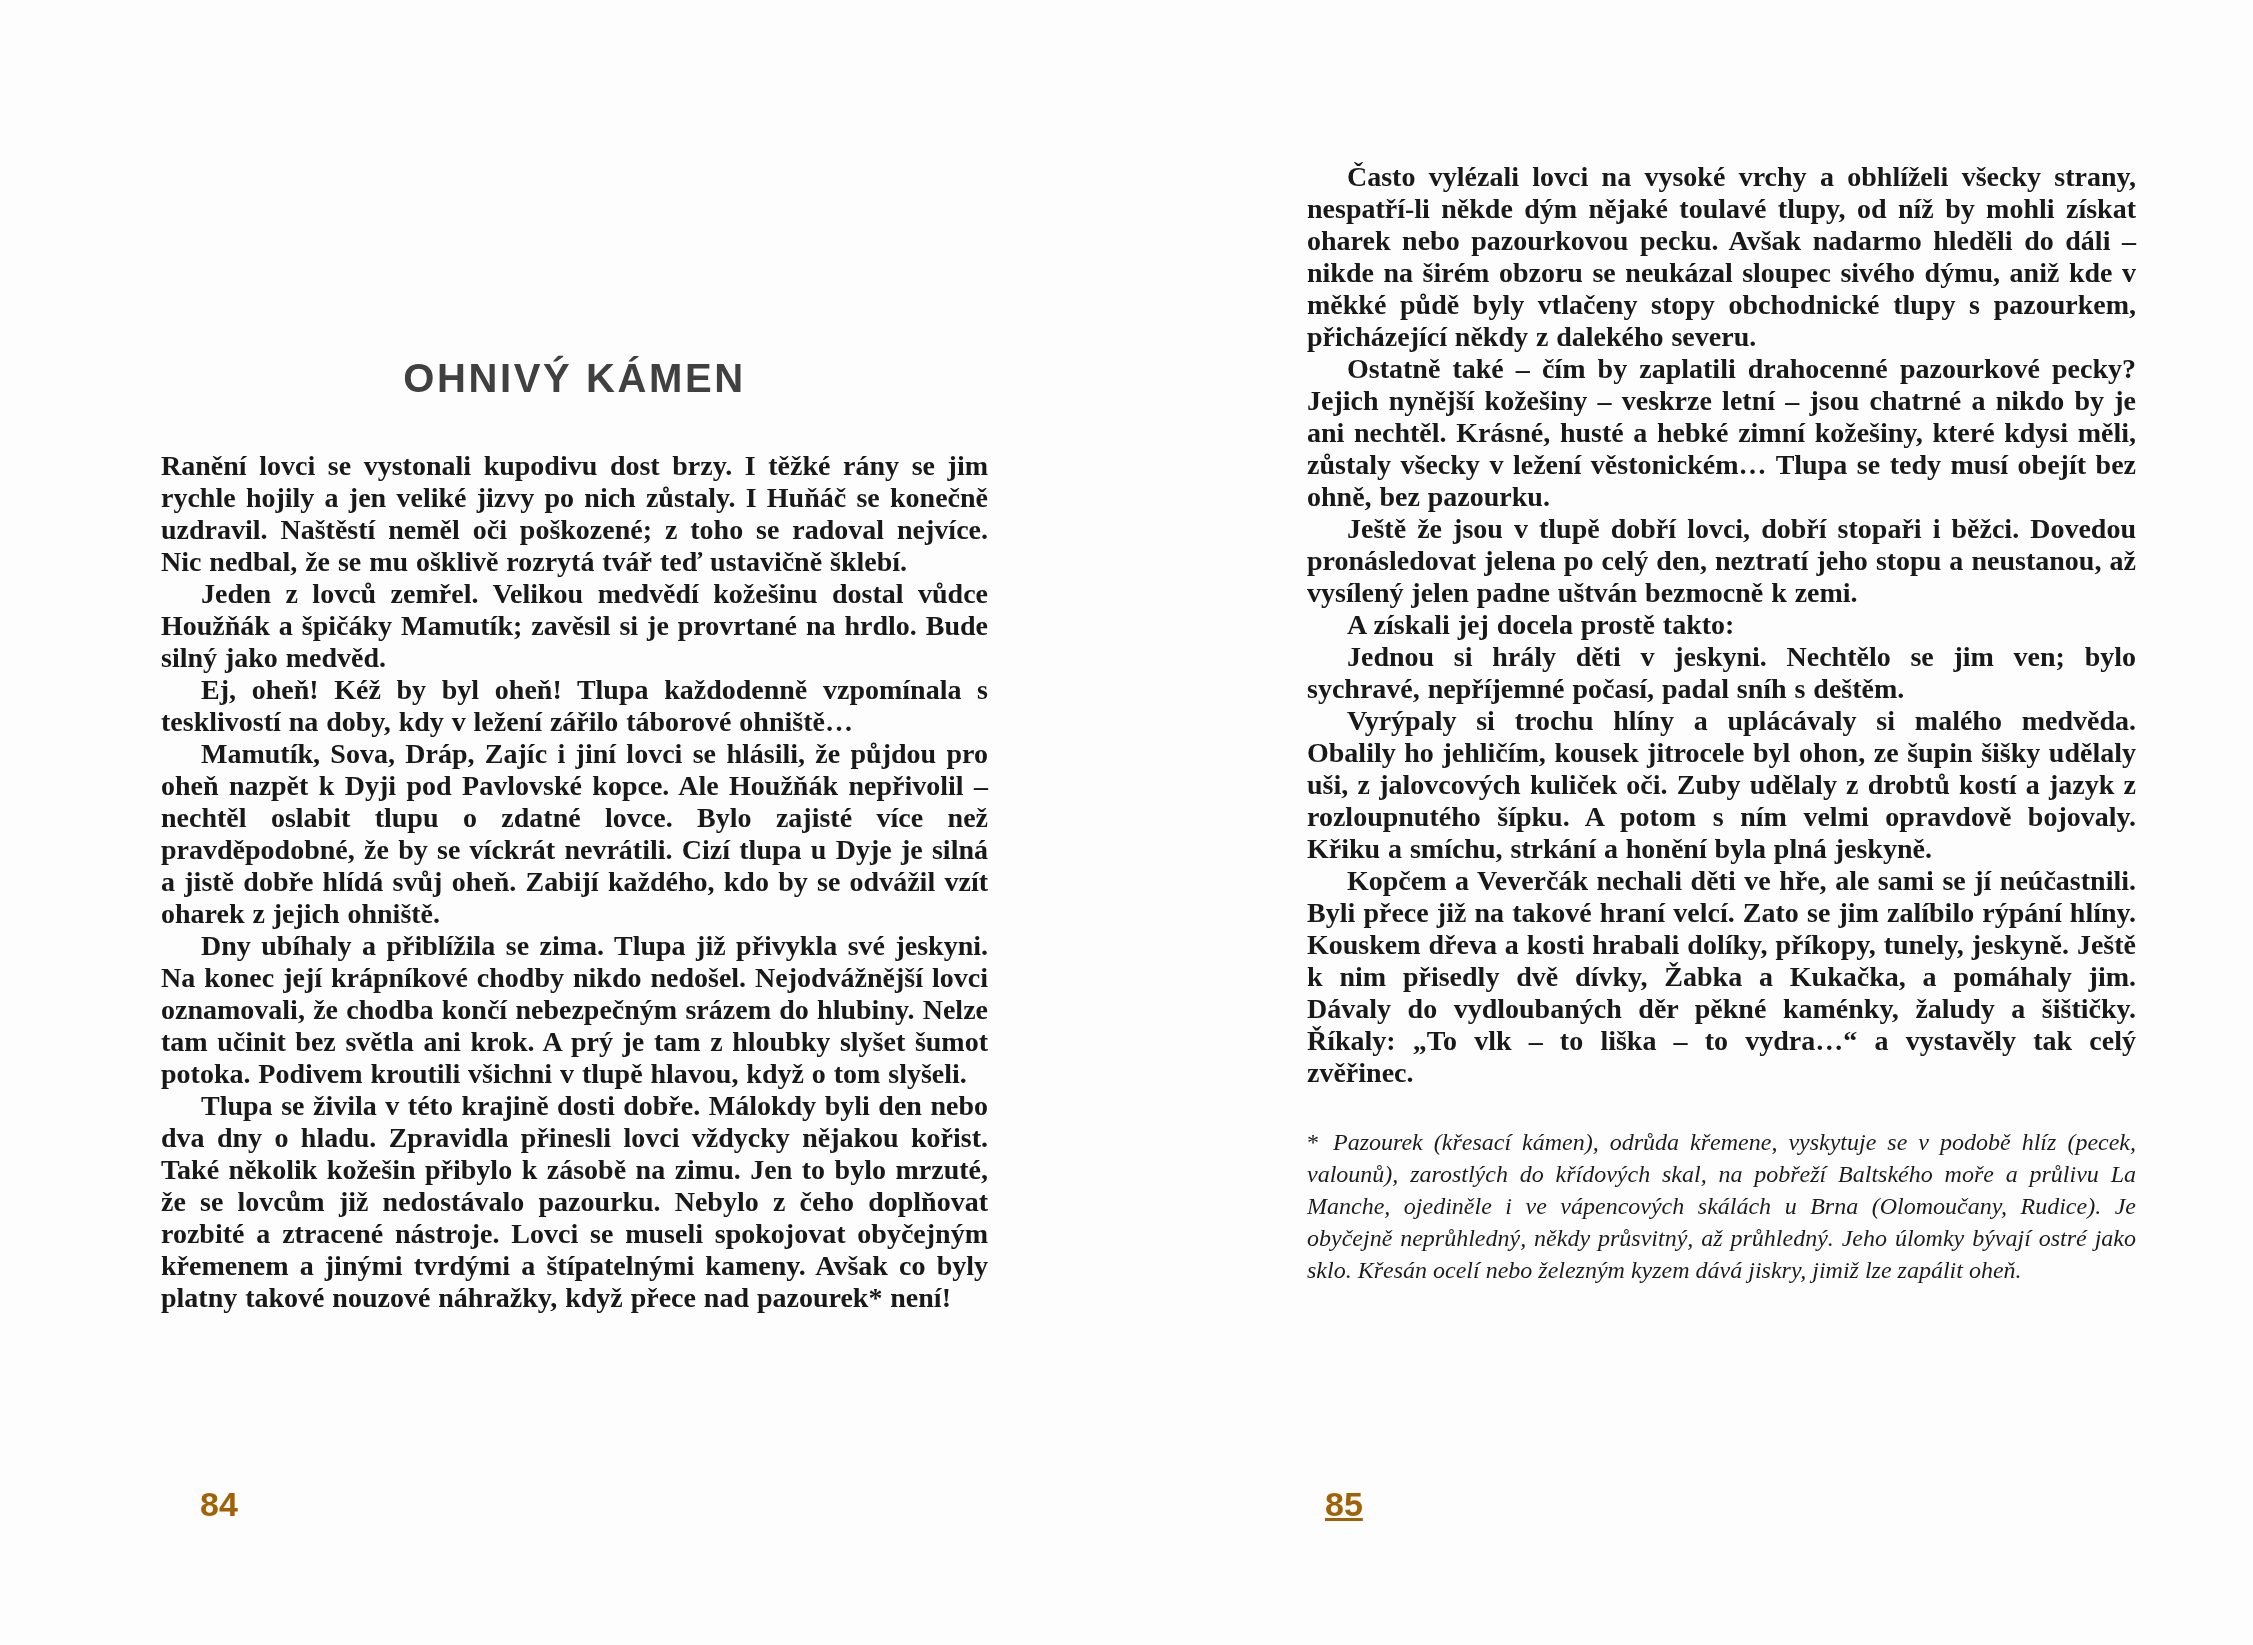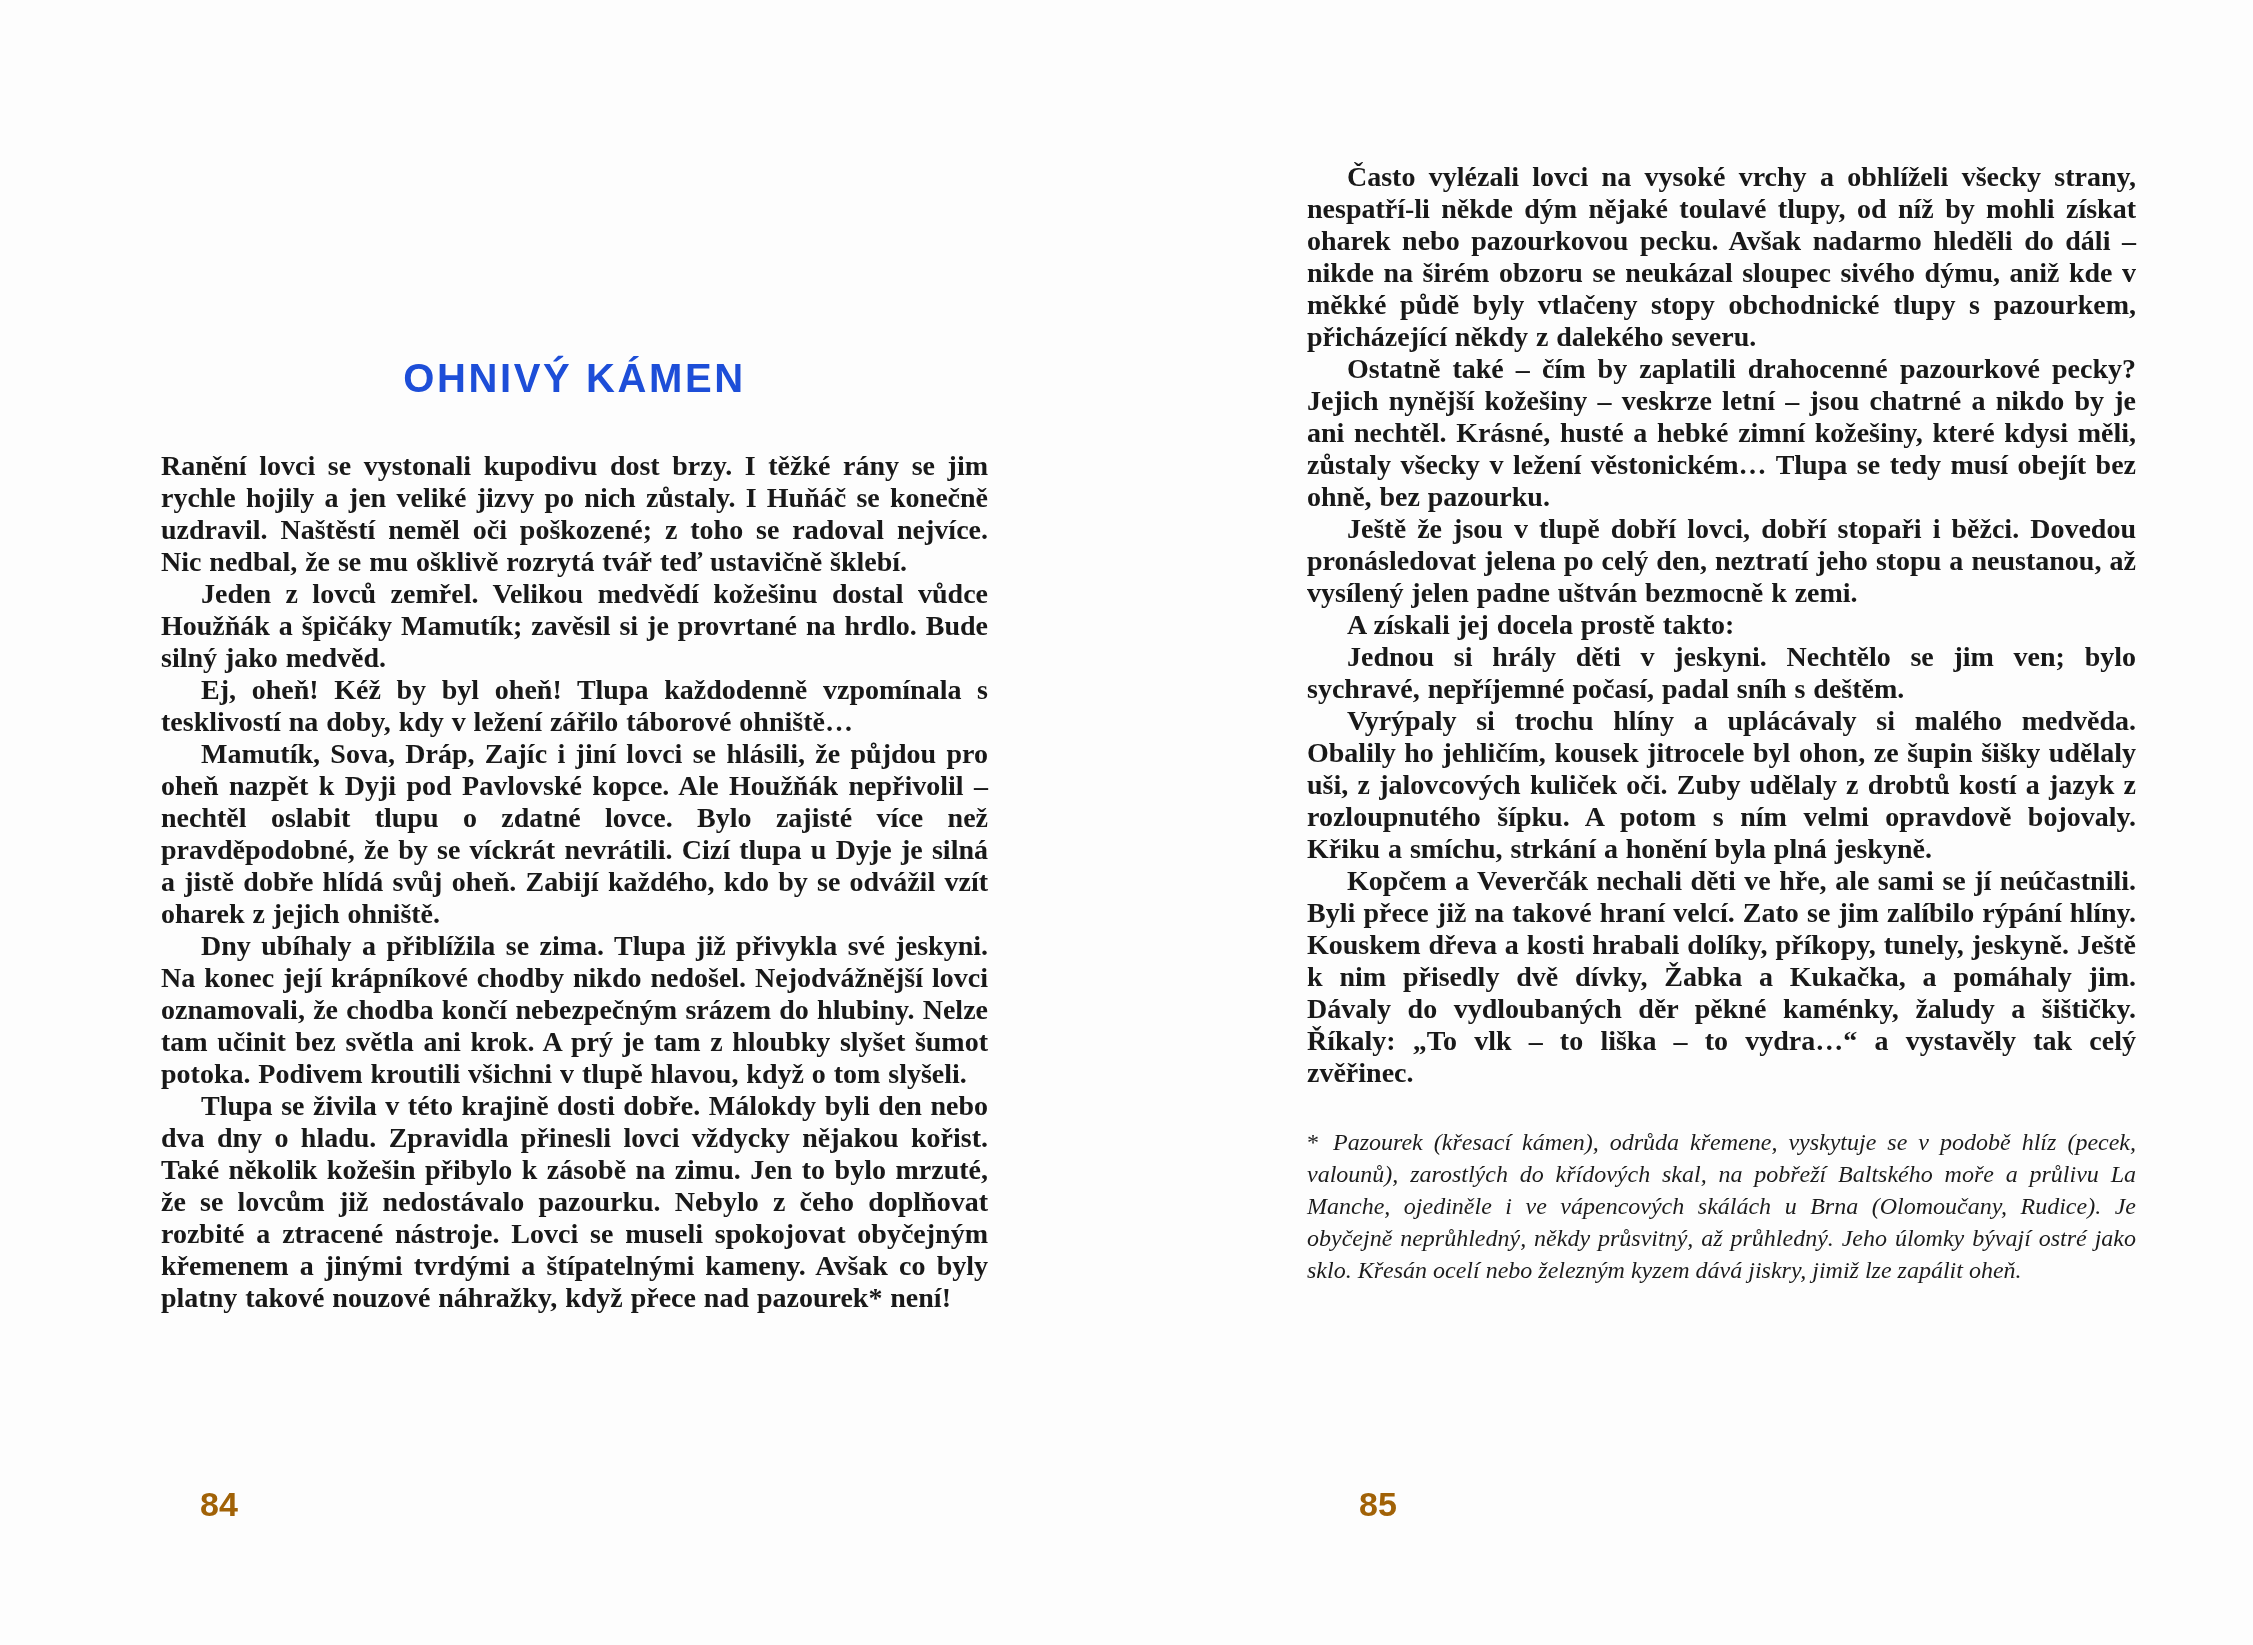--- a/index.html
+++ b/index.html
@@ -18,21 +18,21 @@
   .page-column.left  { left: 161px;  top: 356px; width: 827px; }
   .page-column.right { left: 1307px; top: 161px; width: 829px; }
 
   .chapter-title {
     font-family: "Liberation Sans", sans-serif;
     font-weight: 700;
     font-size: 40px;
     letter-spacing: 2.6px;
     text-align: center;
     margin: 0 0 49px 0;
-    color: #1d4ed8;
+    color: #404040;
   }
 
   p.body-par {
     margin: 0;
     font-size: 28px;
     line-height: 32px;
     text-align: justify;
     text-indent: 40px;
     word-spacing: 0.9px;
     font-weight: bold;
@@ -53,21 +53,21 @@
   }
 
   .page-number {
     position: absolute;
     font-family: "Liberation Sans", sans-serif;
     font-weight: 700;
     font-size: 34px;
     color: #a16207;
   }
   .page-number.pn-left  { left: 200px;  top: 1485px; }
-  .page-number.pn-right { left: 1359px; top: 1485px; }
+  .page-number.pn-right { left: 1325px; top: 1485px; text-decoration: underline; }
 </style>
 </head>
 <body>
 
 <div class="spread">
 
   <div class="page-column left">
     <h1 class="chapter-title">OHNIVÝ KÁMEN</h1>
     <p class="body-par no-indent">Ranění lovci se vystonali kupodivu dost brzy. I těžké rány se jim rychle hojily a jen veliké jizvy po nich zůstaly. I Huňáč se konečně uzdravil. Naštěstí neměl oči poškozené; z toho se radoval nejvíce. Nic nedbal, že se mu ošklivě rozrytá tvář teď ustavičně šklebí.</p>
     <p class="body-par">Jeden z lovců zemřel. Velikou medvědí kožešinu dostal vůdce Houžňák a špičáky Mamutík; zavěsil si je provrtané na hrdlo. Bude silný jako medvěd.</p>

